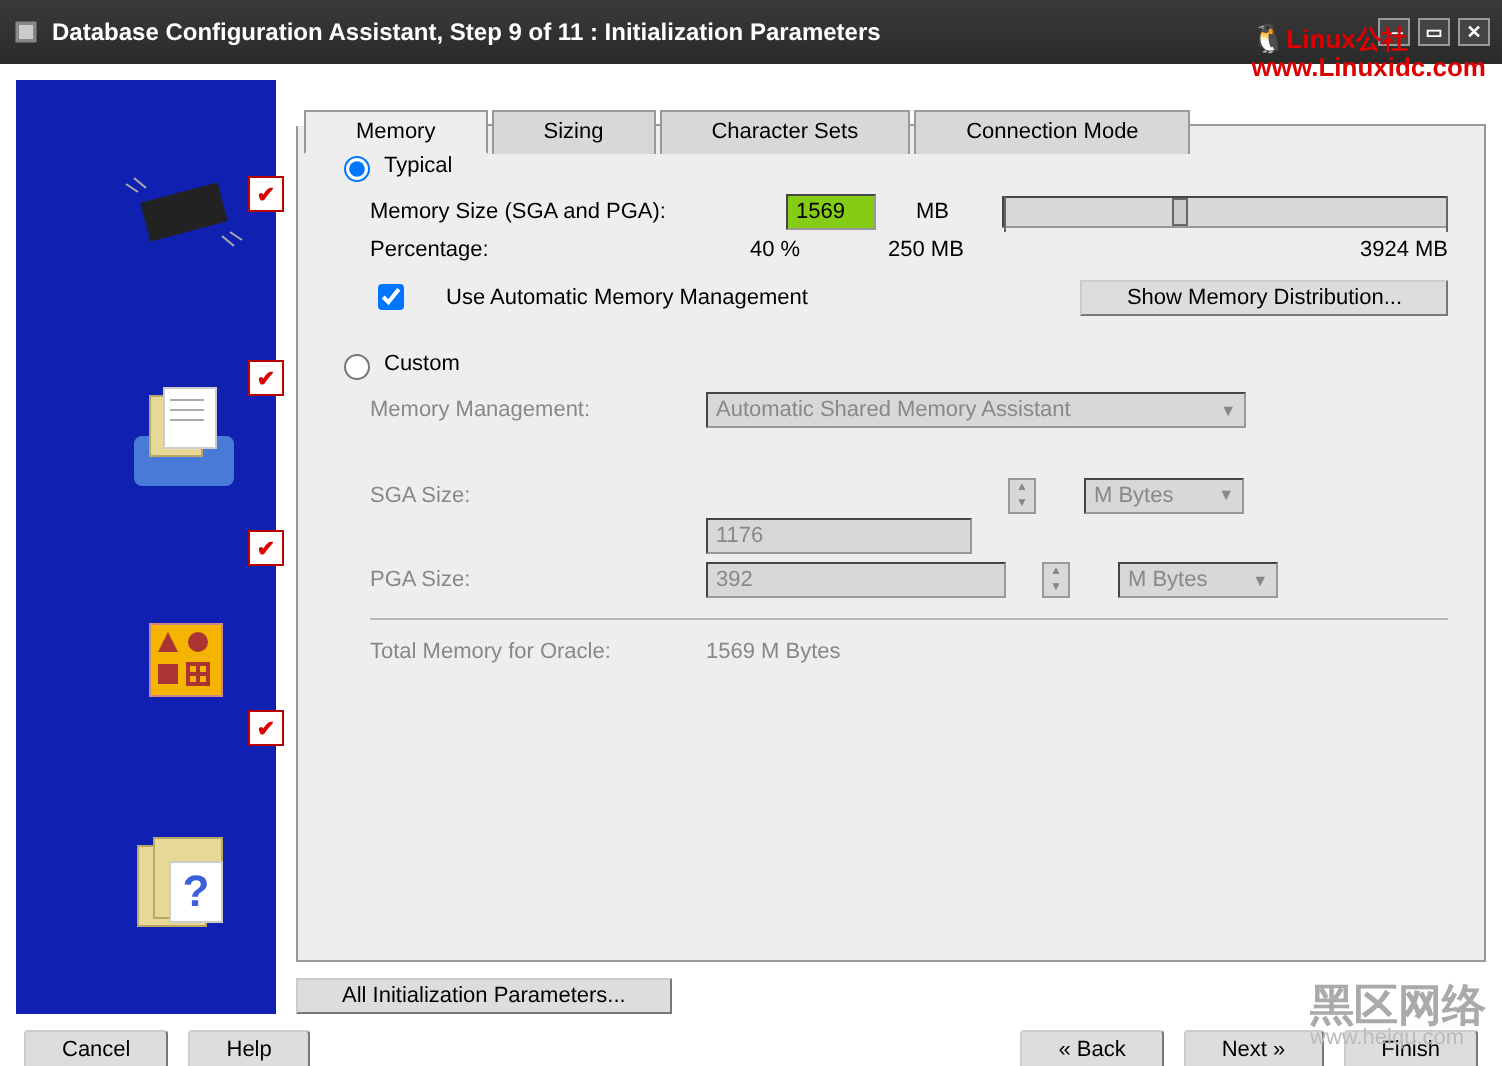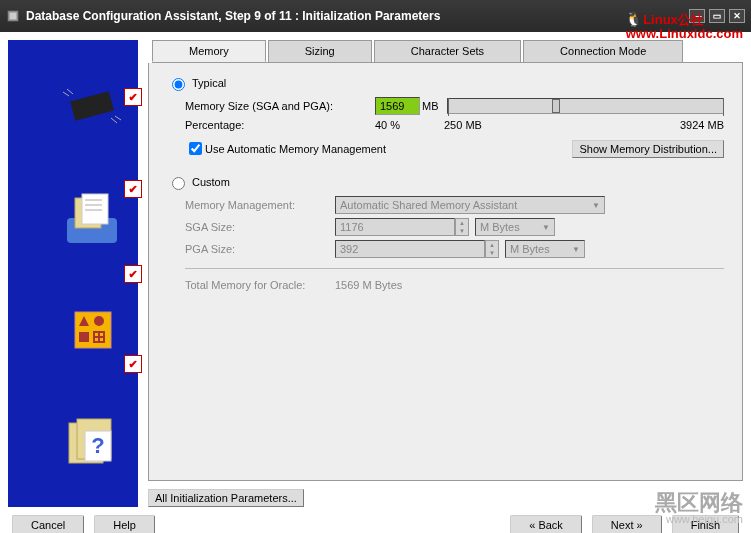--- a/index.html
+++ b/index.html
@@ -32,21 +32,21 @@
     font-size: 13px; color: #d00; font-weight: bold;
     text-align: left;
     line-height: 1.1;
     z-index: 10;
     pointer-events: none;
   }
   .watermark-bottom {
     position: absolute;
     bottom: 8px; right: 8px;
     font-size: 22px; color: #aaa; font-weight: bold;
-    text-align: right;
+    text-align: left;
     line-height: 1;
     z-index: 10;
     pointer-events: none;
   }
   .watermark-bottom .sub { font-size: 11px; color: #bbb; font-weight: normal; display:block;}
   .client {
     display: flex;
     flex-direction: column;
     height: calc(533px - 22px);
     padding: 8px;
@@ -86,66 +86,66 @@
     flex: 1;
     display: flex;
     flex-direction: column;
   }
   .tabbar {
     display: flex;
     border-bottom: 1px solid #999;
     margin-left: 4px;
   }
   .tab {
-    padding: 4px 36px;
+    padding: 4px 25px;
     border: 1px solid #999;
     border-bottom: none;
     background: #d8d8d8;
     margin-right: 2px;
     position: relative;
-    top: 0;
+    top: 15px;
     font-size: 11px;
   }
   .tab.active {
     background: #eee;
     border-bottom: 1px solid #eee;
   }
   .panel-body {
     flex: 1;
     border: 1px solid #999;
     border-top: none;
     background: #eee;
     padding: 12px 18px;
   }
   .radio-row {
     display: flex; align-items: center; gap: 4px; margin-bottom: 6px;
   }
   .indent { margin-left: 18px; }
   .form-row {
-    display: flex; align-items: center; gap: 0; margin: 4px 0;
+    display: flex; align-items: center; gap: 18px; margin: 4px 0;
   }
   .label-col { width: 190px; }
   .label-col2 { width: 150px; color: #888; }
   .text-input {
     border: 1px inset #999; background: #84cc16; padding: 1px 4px; height: 18px;
     font-family: inherit; font-size: 11px;
   }
   .text-input.dis { background: #d8d8d8; color: #888; }
   .unit { margin-left: 2px; }
   .slider {
     flex: 1; height: 16px; border: 1px inset #999; background: #d8d8d8;
     position: relative; margin-left: 8px;
   }
   .slider .mark { position: absolute; top: -1px; width: 1px; height: 18px; background: #666; }
   .slider .thumb { position: absolute; width: 8px; height: 14px; background: #ccc; border:1px solid #666; top:0; }
   .pct-row {
     display: flex; margin: 2px 0 2px 0;
   }
   .btn {
-    border: 1px outset #ccc; background: #ddd; padding: 2px 6px;
+    border: 1px outset #ccc; background: #ddd; padding: 2px 22px;
     font-family: inherit; font-size: 11px; cursor: pointer;
   }
   .dropdown {
     border: 1px inset #999; background: #d8d8d8; color: #888;
     height: 18px; display: inline-flex; align-items: center;
     padding: 0 4px; justify-content: space-between;
   }
   .dropdown .arrow { font-size: 8px; margin-left: 4px; }
   .spinner { display:inline-flex; flex-direction:column; border:1px solid #999; }
   .spinner div { width:12px; height:8px; background:#d8d8d8; font-size:6px; text-align:center; line-height:8px; color:#888;}
@@ -298,21 +298,21 @@
         <div class="indent">
           <div class="form-row">
             <span class="label-col2 disabled-txt">Memory Management:</span>
             <span class="dropdown" style="width:270px">
               <span>Automatic Shared Memory Assistant</span>
               <span class="arrow">▼</span>
             </span>
           </div>
           <div class="form-row">
             <span class="label-col2 disabled-txt">SGA Size:</span>
-            <input class="text-input dis" style="width: 120px;" disabled="" value="1176">
+            <input class="text-input dis" style="width: 133px; margin-top: 41px;" disabled="" value="1176">
             <span class="spinner">
                 <div>▲</div>
                 <div>▼</div>
               </span>
             <span class="dropdown" style="width:80px;margin-left:6px">
               <span>M Bytes</span>
               <span class="arrow">▼</span>
             </span>
           </div>
           <div class="form-row">

